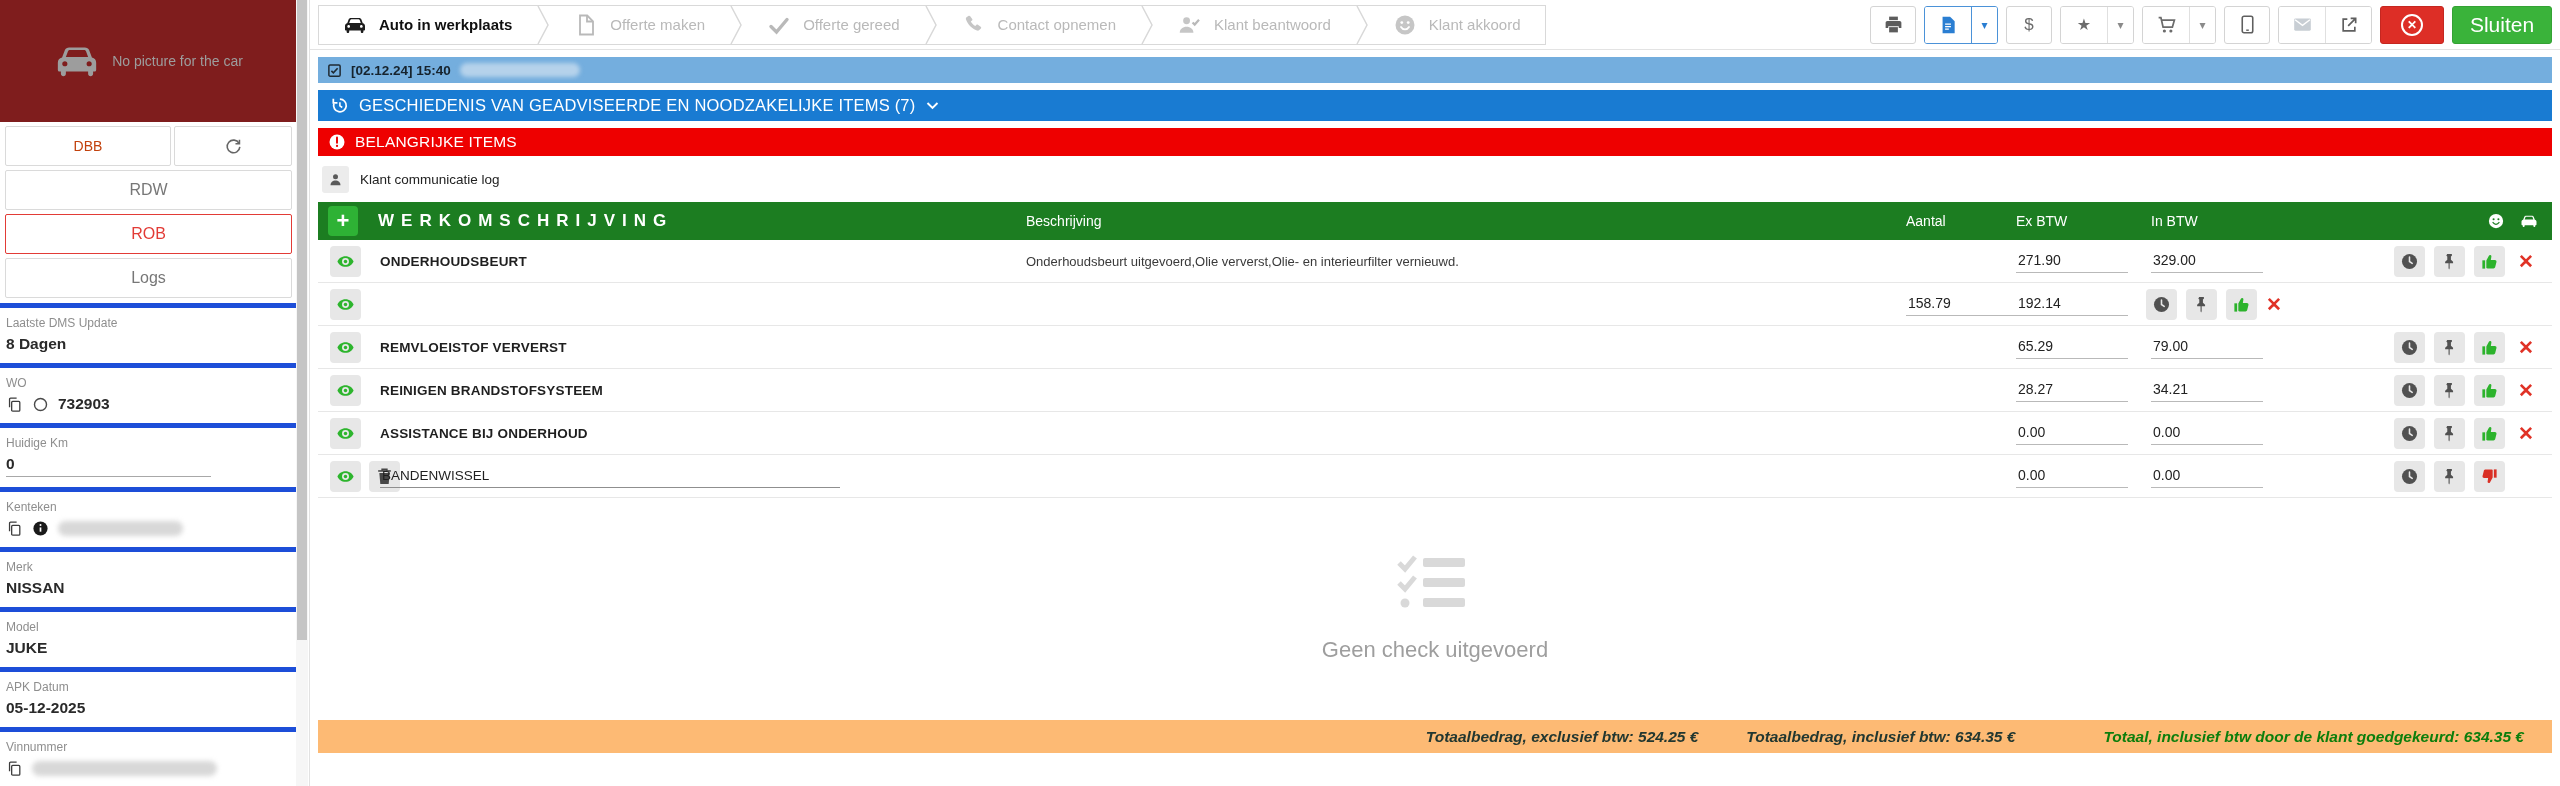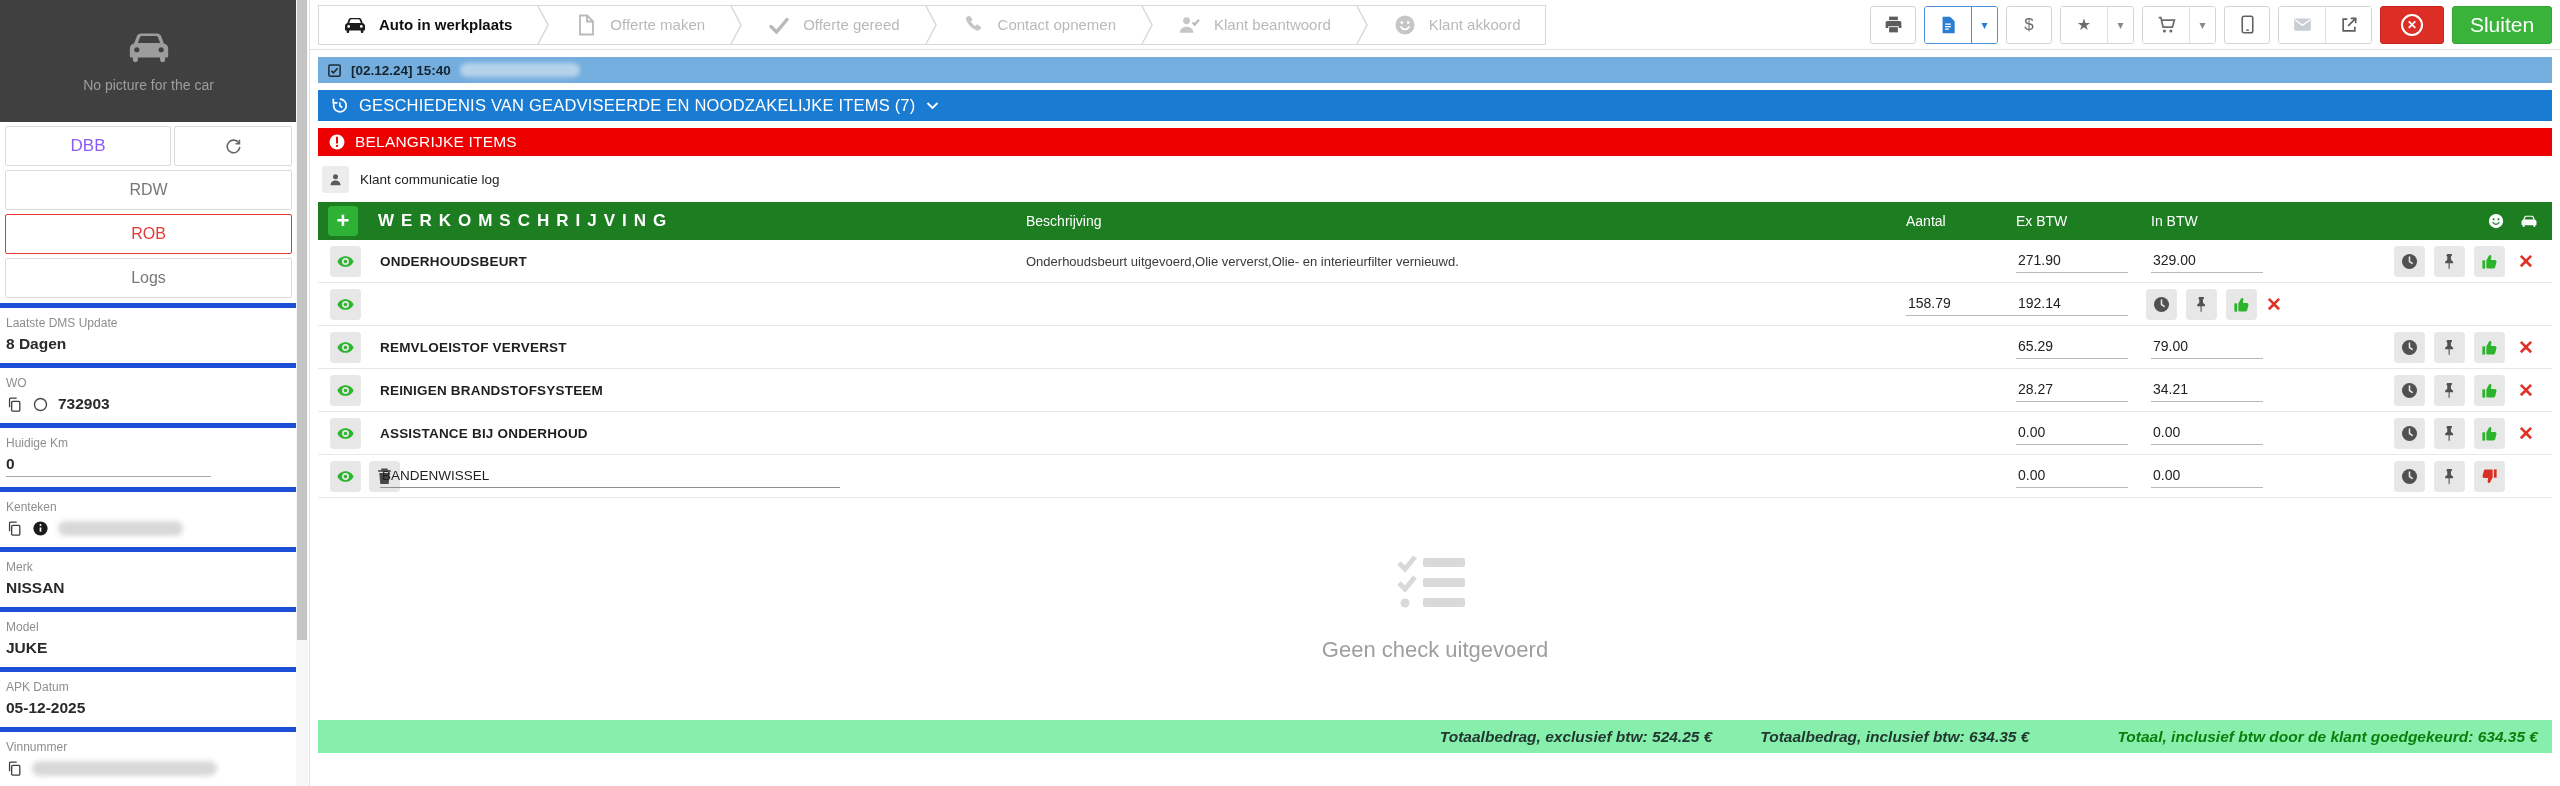--- a/index.html
+++ b/index.html
@@ -5,27 +5,27 @@
   *{box-sizing:border-box;margin:0;padding:0}
   html,body{width:2560px;height:786px;overflow:hidden;background:#fff;
     font-family:"Liberation Sans",sans-serif;color:#2c2c2c}
   .app{display:flex;width:2560px;height:786px}
 
   
   .sidebar{width:310px;flex:none;position:relative;background:#fff;border-right:1px solid #e2e2e2}
   .sidebar-inner{width:297px;height:100%;overflow:hidden}
   .sb-scrollbar{position:absolute;top:0;right:1px;width:12px;height:100%;background:#f6f6f6}
   .sb-thumb{position:absolute;left:1px;top:0;width:10px;height:640px;background:#c5c5c5}
-  .car-box{height:122px;background:#404040;display:flex;flex-direction:column;align-items:center;justify-content:center;gap:12px}
+  .car-box{height:122px;background:#7f1d1d;display:flex;align-items:center;justify-content:center;gap:12px}
   .car-box svg{width:46px;height:36px;fill:#9d9d9d}
   .car-box .txt{font-size:14px;color:#9d9d9d}
   .sb-btnrow{display:flex;gap:3px;padding:4px 5px 0}
   .sb-btn{flex:1;height:40px;border:1px solid #dadada;background:#fff;border-radius:2px;
     display:flex;align-items:center;justify-content:center;font-size:16px;color:#777;cursor:pointer}
-  .sb-btn.dark{color:#8b5cf6;font-size:17px}
+  .sb-btn.dark{color:#c2410c;font-size:14px}
   .sb-btn.danger{color:#e23b36;border-color:#e23b36}
   .sb-btn.refresh{flex:none;width:118px;color:#666}
   .sb-btn.refresh svg{width:19px;height:19px;fill:none;stroke:#666;stroke-width:2}
   .fields{margin-top:5px}
   .field{border-top:5px solid #1d4ed8;padding:8px 6px 10px}
   .f-label{font-size:12px;color:#8e8e8e}
   .f-value{margin-top:5px;font-size:15.5px;font-weight:bold;color:#2a2a2a;display:flex;align-items:center;gap:9px;min-height:18px}
   .f-value.is-input{display:block}
   .f-underline{display:inline-block;width:205px;border-bottom:1px solid #a8a8a8;padding-bottom:3px;font-weight:bold}
   .f-icon{display:inline-flex;width:17px;height:17px}
@@ -99,22 +99,22 @@
   .c-actions{display:flex;align-items:center;justify-content:flex-end;gap:9px;padding-right:14px}
   .xbtn{width:24px;height:31px;border:none;background:transparent;color:#e03226;font-size:19px;font-weight:bold;cursor:pointer;
     display:flex;align-items:center;justify-content:center}
   .hidden-keep{visibility:hidden}
 
   
   .empty{flex:1;display:flex;flex-direction:column;align-items:center;justify-content:center;gap:24px}
   .empty .msg{font-size:22px;color:#9e9e9e}
 
   
-  .totalsbar{flex:none;height:33px;background:#86efac;display:flex;align-items:center;justify-content:flex-end;
-    padding:0 14px;font-size:15.5px;font-weight:bold;font-style:italic;color:#223730}
+  .totalsbar{flex:none;height:33px;background:#fdba74;display:flex;align-items:center;justify-content:flex-end;
+    padding:0 28px;font-size:15.5px;font-weight:bold;font-style:italic;color:#223730}
   .total{margin-left:48px;white-space:nowrap}
   .total.approved{color:#0c7e0c;margin-left:88px}
   .bottom-space{flex:none;height:26px}
 </style>
 </head>
 <body>
 
 <div class="app">
 
   <aside class="sidebar">

